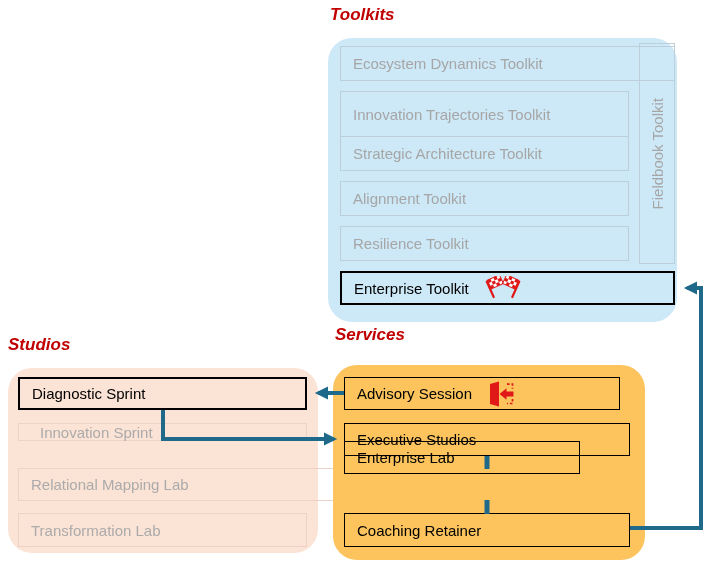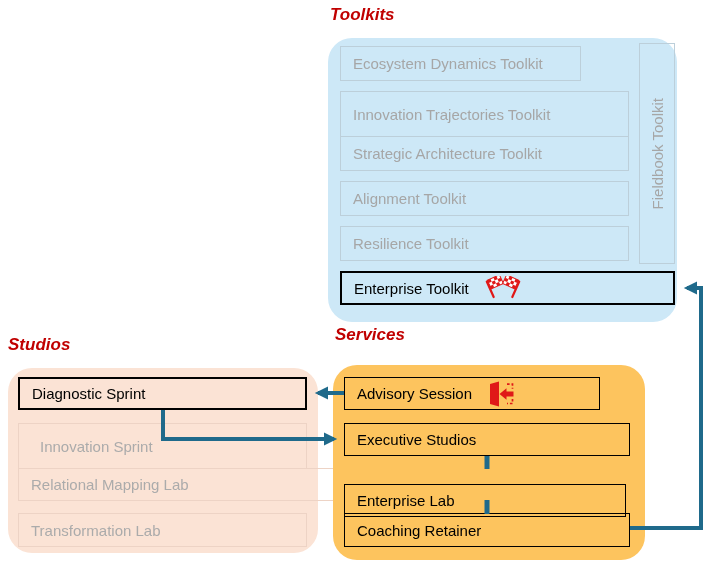--- a/index.html
+++ b/index.html
@@ -33,21 +33,21 @@
 </style>
 </head>
 <body>
 
 <div class="canvas">
 
   <div class="group-title" style="left:330px;top:4px;">Toolkits</div>
 
   <div class="container toolkits"></div>
 
-  <div class="node muted-blue" style="left:340px;top:46px;width:241px;height:35px;align-items:center;">
+  <div class="node muted-blue" style="left:340px;top:46px;width:335px;height:35px;align-items:center;">
     <span>Ecosystem Dynamics Toolkit</span>
   </div>
   <div class="node muted-blue" style="left:340px;top:91px;width:289px;height:46px;">
     <span>Innovation Trajectories Toolkit</span>
   </div>
   <div class="node muted-blue" style="left:340px;top:136px;width:289px;height:35px;">
     <span>Strategic Architecture Toolkit</span>
   </div>
   <div class="node muted-blue" style="left:340px;top:181px;width:289px;height:35px;">
     <span>Alignment Toolkit</span>
@@ -94,49 +94,49 @@
     </span>
   </div>
 
   <div class="group-title" style="left:8px;top:334px;">Studios</div>
 
   <div class="container studios"></div>
 
   <div class="node active" style="left:18px;top:377px;width:289px;height:33px;background:#FBE3D5;">
     <span>Diagnostic Sprint</span>
   </div>
-  <div class="node muted-peach" style="left:18px;top:423px;width:289px;height:46px;padding-left:21px;">
+  <div class="node muted-peach" style="left:18px;top:423px;width:289px;height:18px;padding-left:21px;">
     <span>Innovation Sprint</span>
   </div>
   <div class="node muted-peach" style="left:18px;top:468px;width:345px;height:33px;">
     <span>Relational Mapping Lab</span>
   </div>
   <div class="node muted-peach" style="left:18px;top:513px;width:289px;height:34px;">
     <span>Transformation Lab</span>
   </div>
 
   <div class="group-title" style="left:335px;top:324px;">Services</div>
 
   <div class="container services"></div>
 
-  <div class="node svc" style="left:344px;top:377px;width:256px;height:33px;">
+  <div class="node svc" style="left:344px;top:377px;width:276px;height:33px;">
     <span>Advisory Session</span>
     <span class="icon">
       <svg width="30" height="26" viewBox="0 0 30 26">
         <polygon points="4,3 13,0.5 13,25.5 4,23" fill="#E01818"></polygon>
         <polygon points="13.5,13 20.5,7.2 20.5,10.6 27.5,10.6 27.5,15.4 20.5,15.4 20.5,18.8" fill="#E01818"></polygon>
         <path d="M21,3.2 h5.5 v4.5" stroke="#E01818" stroke-width="1.7" fill="none" stroke-dasharray="2.6 1.9"></path>
         <path d="M26.5,18 v4.5 h-5.5" stroke="#E01818" stroke-width="1.7" fill="none" stroke-dasharray="2.6 1.9"></path>
       </svg>
     </span>
   </div>
   <div class="node svc" style="left:344px;top:423px;width:286px;height:33px;">
     <span>Executive Studios</span>
   </div>
-  <div class="node svc" style="left:344px;top:484px;width:282px;height:33px;">
+  <div class="node svc" style="left:344px;top:441px;width:236px;height:33px;">
     <span>Enterprise Lab</span>
   </div>
   <div class="node svc" style="left:344px;top:513px;width:286px;height:34px;">
     <span>Coaching Retainer</span>
   </div>
 
   <svg class="overlay" width="716" height="567" viewBox="0 0 716 567">
     <defs>
       <marker id="arrow" markerUnits="strokeWidth" markerWidth="3.6" markerHeight="3.4" refX="2.6" refY="1.7" orient="auto">
         <path d="M0,0 L3.4,1.7 L0,3.4 z" fill="#1F6A8B"></path>

